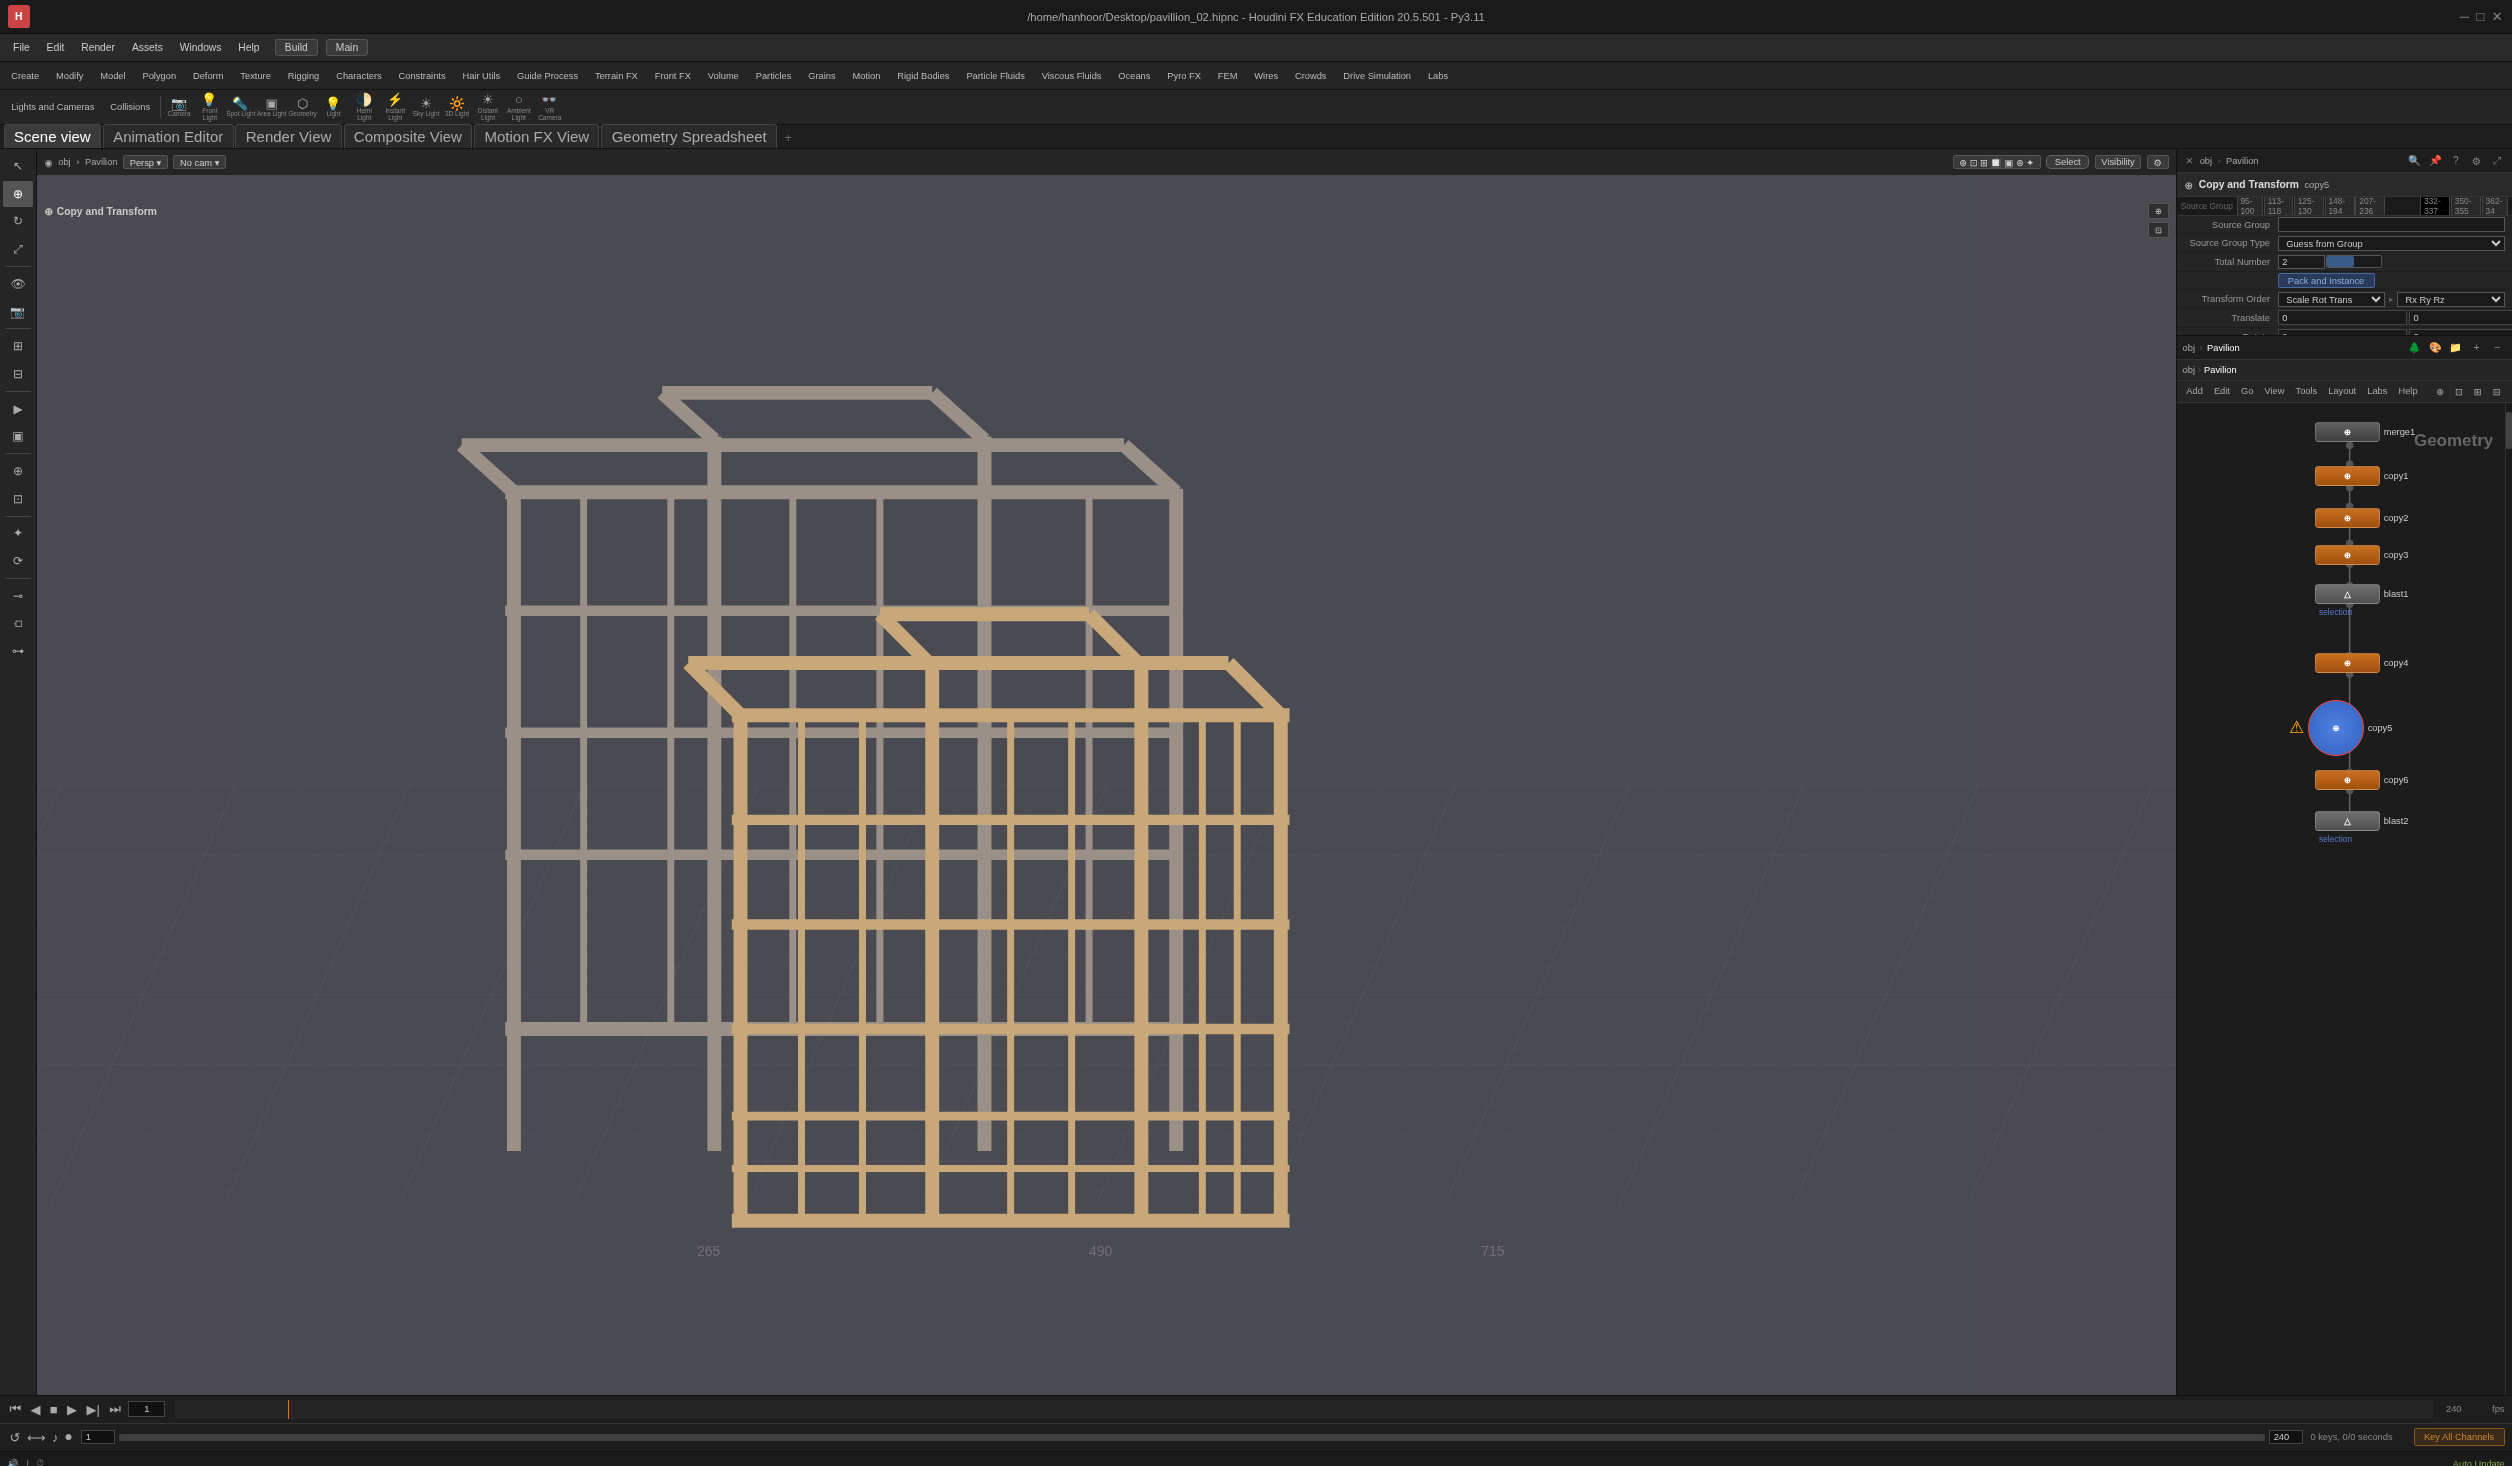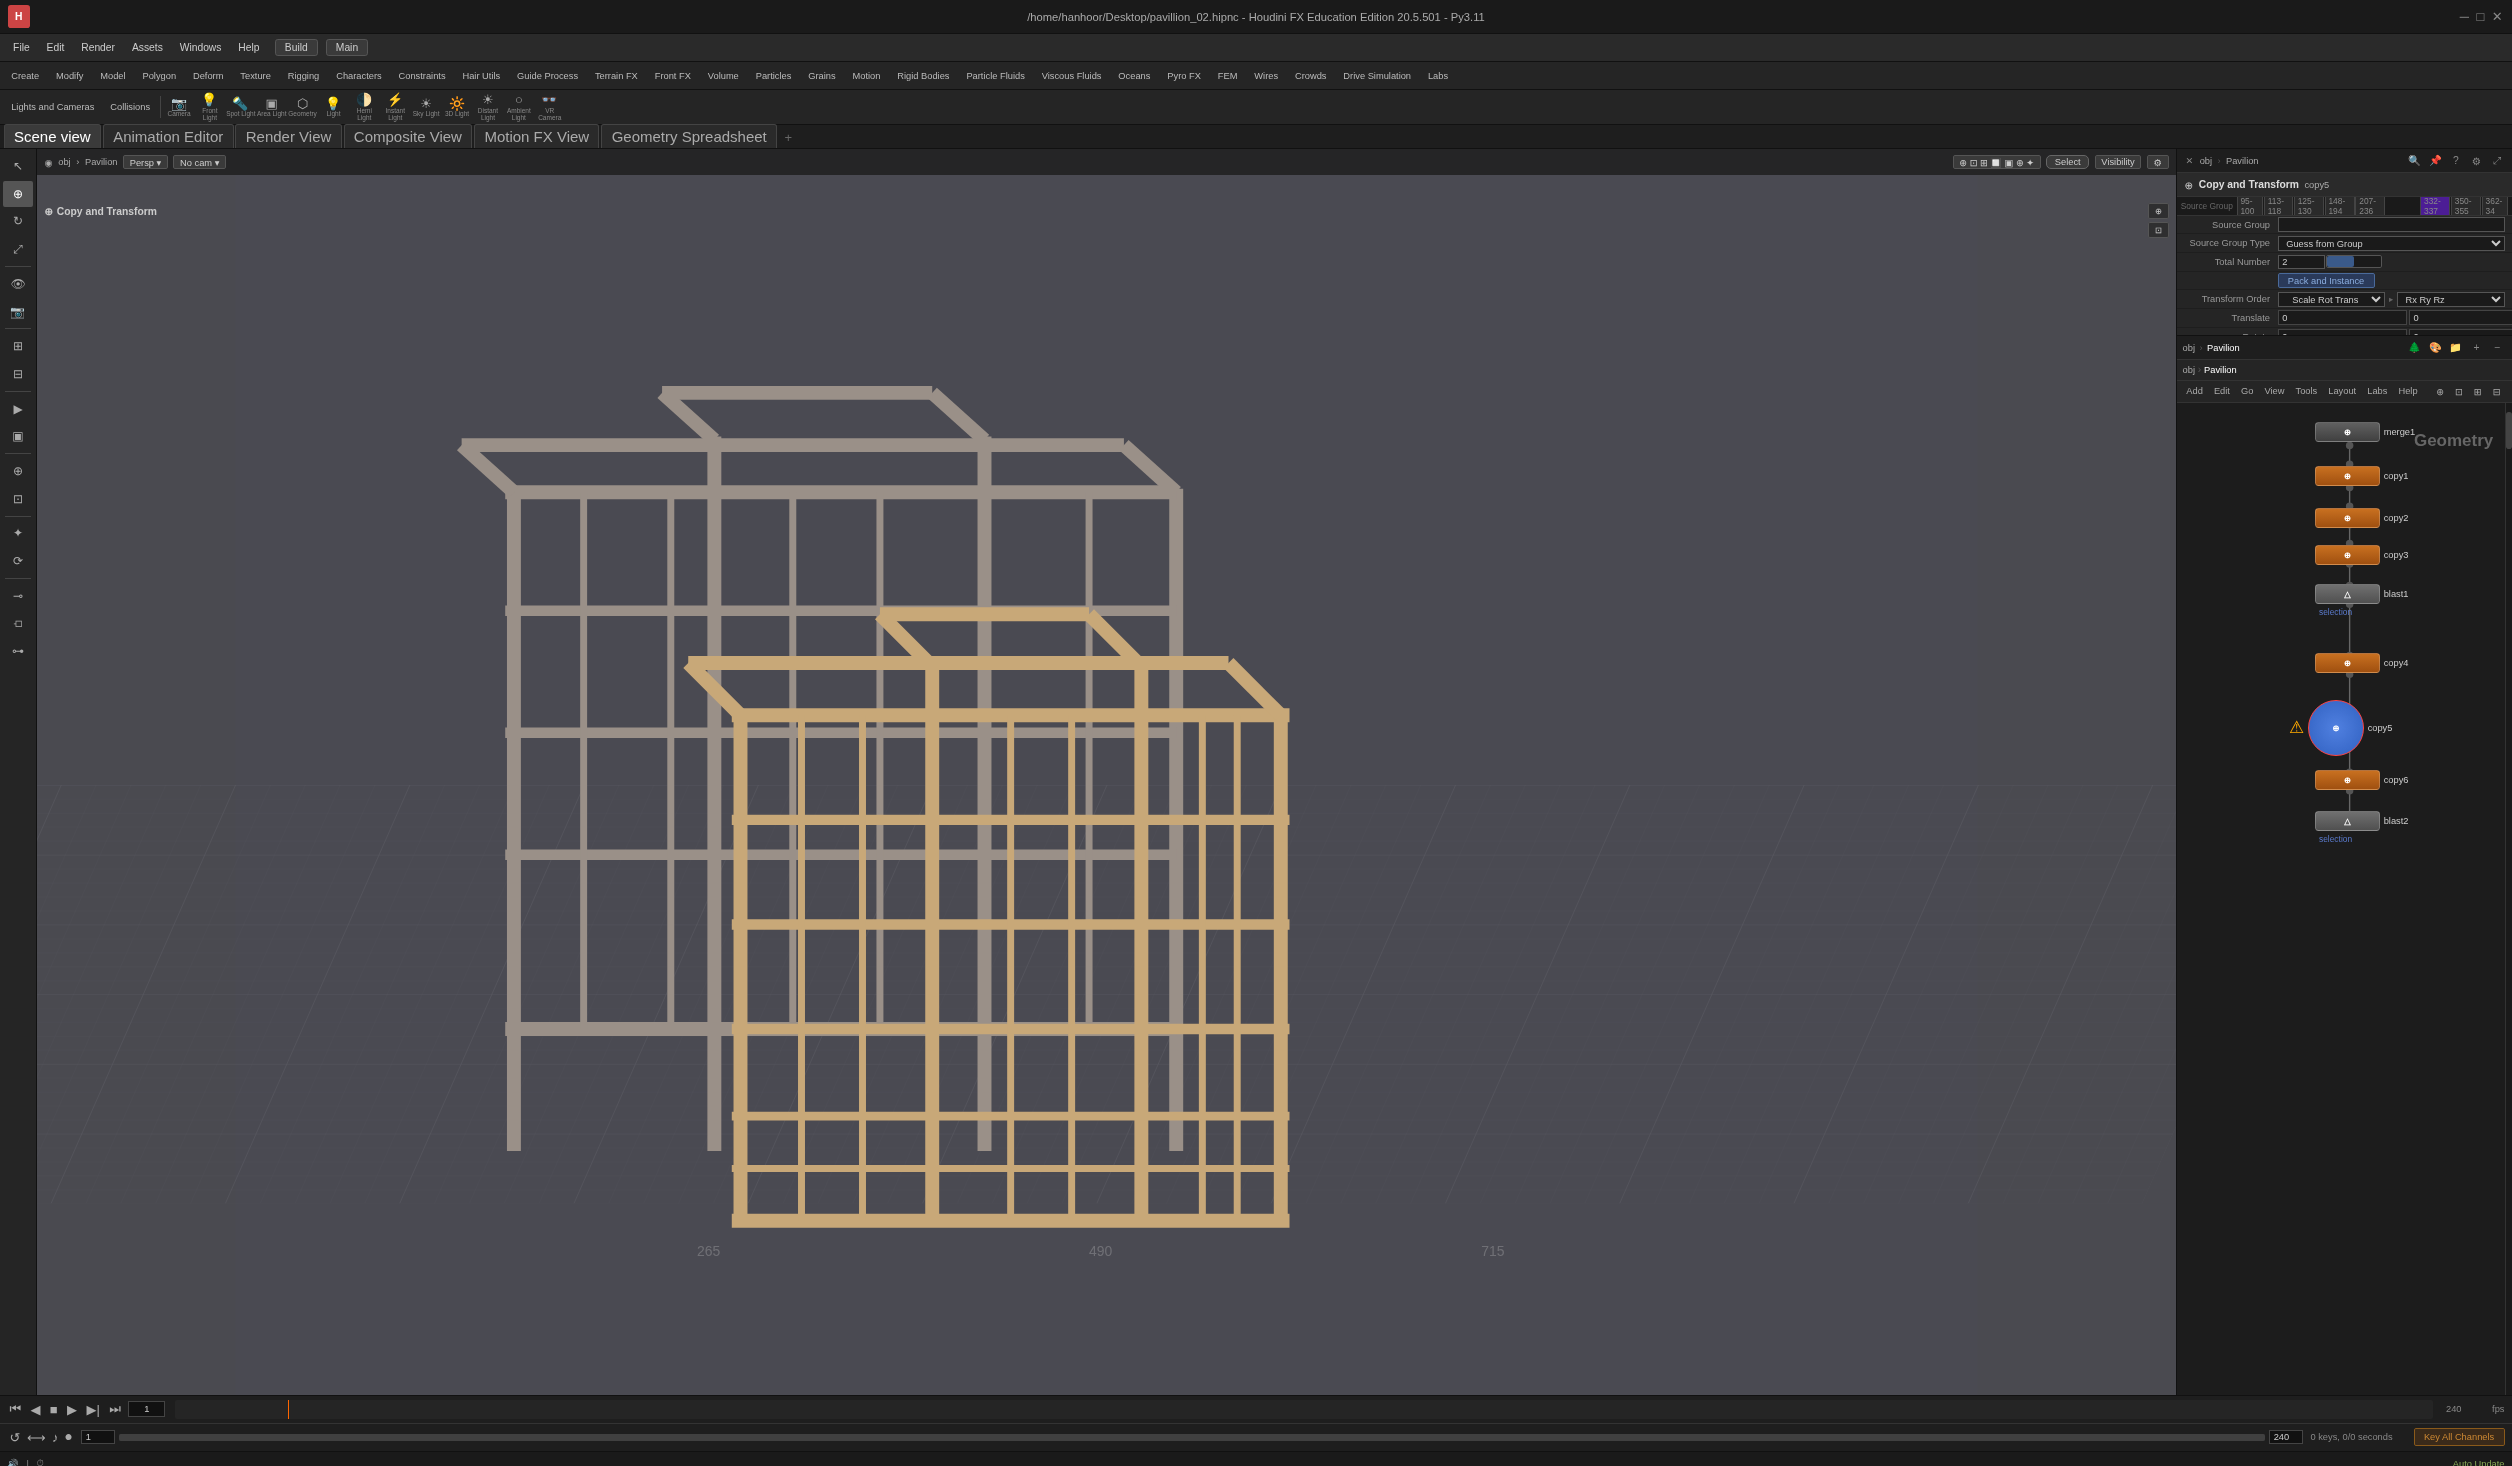--- a/index.html
+++ b/index.html
@@ -941,21 +941,21 @@
       </div>
 
       <div style="height:18.7px; background:#1a1a1a; display:flex; align-items:center; padding:0 3.7px; gap:1.9px; overflow:hidden; border-bottom:0.9px solid #333;">
         <span style="color:#666; font-size:8.4px; margin-right:1.9px;">Source Group</span>
         <div style="flex:1; display:flex; gap:0.9px; overflow:hidden;">
           <span style="color:#888; font-size:8.4px; padding:0 2.8px; background:#2a2a2a; border:0.9px solid #444; border-radius:0.9px;">95-100</span>
           <span style="color:#888; font-size:8.4px; padding:0 2.8px; background:#2a2a2a; border:0.9px solid #444; border-radius:0.9px;">113-118</span>
           <span style="color:#888; font-size:8.4px; padding:0 2.8px; background:#2a2a2a; border:0.9px solid #444; border-radius:0.9px;">125-130</span>
           <span style="color:#888; font-size:8.4px; padding:0 2.8px; background:#2a2a2a; border:0.9px solid #444; border-radius:0.9px;">148-194</span>
           <span style="color:#888; font-size:8.4px; padding:0 2.8px; background:#2a2a2a; border:0.9px solid #444; border-radius:0.9px;">207-236</span>
-          <span style="color:#888; font-size:8.4px; padding:0 2.8px; background:#4c1d95; border:0.9px solid #444; border-radius:0.9px;margin-left:34px;">332-337</span>
+          <span style="color:#888; font-size:8.4px; padding:0 2.8px; background:#000000; border:0.9px solid #444; border-radius:0.9px;margin-left:34px;">332-337</span>
           <span style="color:#888; font-size:8.4px; padding:0 2.8px; background:#2a2a2a; border:0.9px solid #444; border-radius:0.9px;">350-355</span>
           <span style="color:#888; font-size:8.4px; padding:0 2.8px; background:#2a2a2a; border:0.9px solid #444; border-radius:0.9px;">362-34</span>
         </div>
       </div>
 
       <div class="prop-row">
         <span class="prop-label">Source Group</span>
         <input class="prop-value" value="" style="flex: 1 1 0%; background: rgb(26, 26, 26); border: 0.9px solid rgb(85, 85, 85); color: rgb(204, 204, 204); font-size: 9.3px; padding: 0.9px 3.7px; height: 15px;">
       </div>
       <div class="prop-row">
@@ -971,21 +971,21 @@
           <div style="width:50%; height:100%; background:#3a5a8a; border-radius:1.9px;"></div>
         </div>
       </div>
       <div class="prop-row">
         <span class="prop-label"></span>
         <button class="pack-btn">Pack and Instance</button>
       </div>
       <div class="prop-row">
         <span class="prop-label">Transform Order</span>
         <div class="transform-order-row" style="flex:1; gap:3.7px; display:flex; align-items:center;">
-          <select class="prop-select" style="flex:1;text-align:center;">
+          <select class="prop-select" style="flex:1;">
             <option>Scale Rot Trans</option>
           </select>
           <span style="color:#666; font-size:8.4px;">▸</span>
           <select class="prop-select" style="flex:1;">
             <option>Rx Ry Rz</option>
           </select>
         </div>
       </div>
 
       <div class="prop-row">

